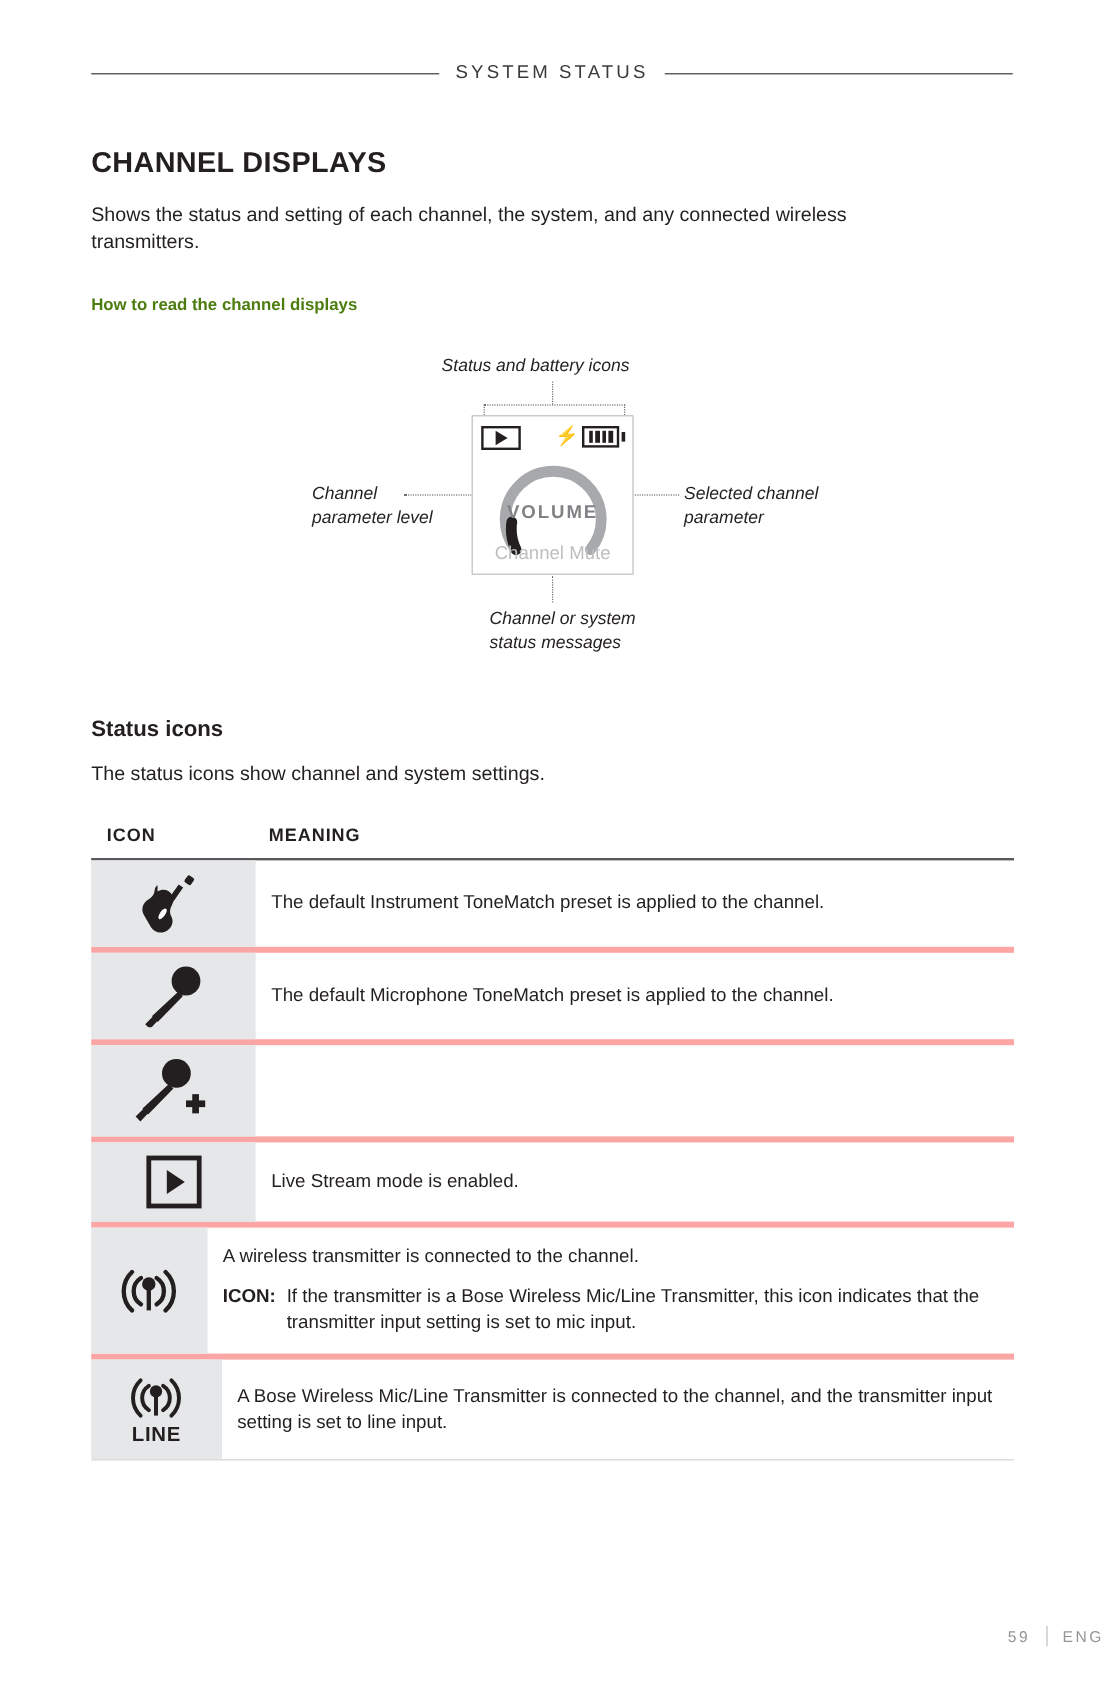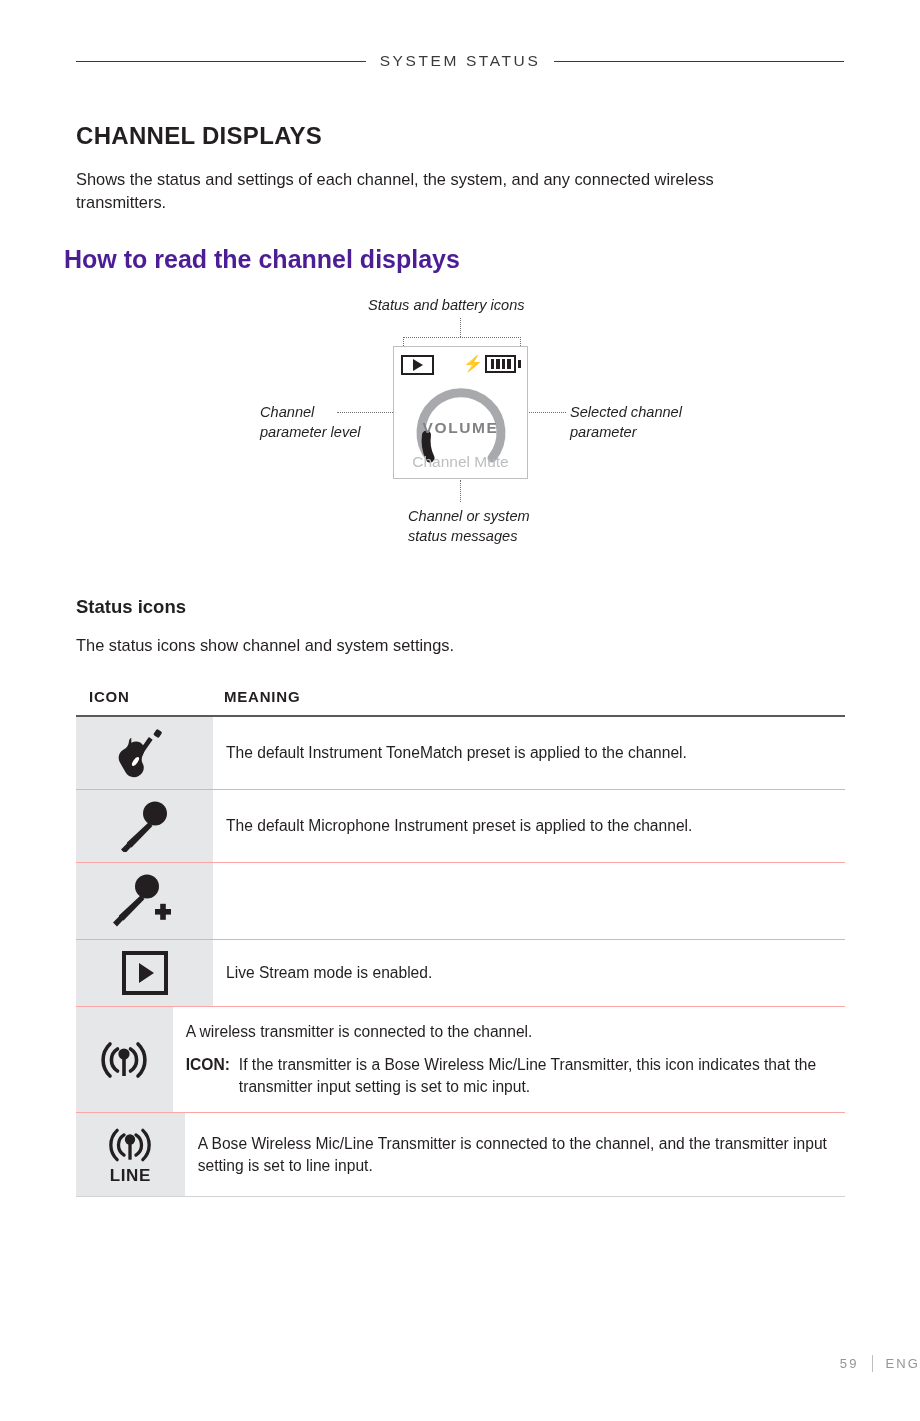--- a/index.html
+++ b/index.html
@@ -42,24 +42,24 @@
   .intro {
     position: absolute;
     top: 168px; left: 76px;
     width: 710px;
     font-size: 16.4px;
     line-height: 23px;
     color: #231f20;
   }
   .h2-read {
     position: absolute;
-    top: 245px; left: 64px;
-    font-size: 25px;
-    font-weight: bold;
-    color: #4c1d95;
+    top: 245px; left: 76px;
+    font-size: 14px;
+    font-weight: bold;
+    color: #4d7c0f;
   }
   .h2-status {
     position: absolute;
     top: 596px; left: 76px;
     font-size: 18.5px;
     font-weight: bold;
     color: #231f20;
   }
   .status-intro {
     position: absolute;
@@ -146,21 +146,21 @@
     font-size: 15px;
     font-weight: bold;
     letter-spacing: 0.8px;
     color: #231f20;
     padding-bottom: 10px;
   }
   .th-icon { width: 137px; padding-left: 13px; }
   .th-mean { padding-left: 11px; }
   .head-rule { height: 2px; background: #58595b; width: 769px; }
 
-  .trow { display: flex; align-items: stretch; border-bottom: 1px solid #fca5a5; }
+  .trow { display: flex; align-items: stretch; border-bottom: 5px solid #fca5a5; }
   .trow:last-child { border-bottom: 1px solid #d1d3d4; }
   .cell-icon {
     width: 137px;
     background: #e6e7e8;
     display: flex;
     flex-direction: column;
     align-items: center;
     justify-content: center;
     padding: 10px 0;
   }
@@ -199,21 +199,21 @@
 </head>
 <body>
 
 <div class="running-header">
   <div class="rh-rule"></div>
   <div class="rh-text">SYSTEM STATUS</div>
   <div class="rh-rule"></div>
 </div>
 
 <h1 class="h1">CHANNEL DISPLAYS</h1>
-<p class="intro">Shows the status and settings of each channel, the system, and any connected wireless transmitters.</p>
+<p class="intro">Shows the status and setting of each channel, the system, and any connected wireless transmitters.</p>
 <h2 class="h2-read">How to read the channel displays</h2>
 
 <div class="diagram">
 
   <div class="dg-label dg-top">Status and battery icons</div>
 
   <div class="dot-v" style="top:28px; left:460px; height:19px;"></div>
 
   <div class="dot-h" style="top:47px; left:403px; width:118px;"></div>
 
@@ -286,21 +286,21 @@
   <div class="trow">
     <div class="cell-icon">
       <svg width="60" height="52" viewBox="0 0 60 52">
         <g fill="#231f20">
           <circle cx="40" cy="13.5" r="12"></circle>
           <path d="M33.5 22.5 L12 42.5 a1 1 0 0 0 0 1 L6 49.5 l4 4 5.8-6.2 a1 1 0 0 0 1 0 L37.5 26 z"></path>
         </g>
       </svg>
     </div>
     <div class="cell-mean">
-      <div>The default Microphone Instrument preset is applied to the channel.</div>
+      <div>The default Microphone ToneMatch preset is applied to the channel.</div>
     </div>
   </div>
 
   <div class="trow">
     <div class="cell-icon">
       <svg width="68" height="56" viewBox="0 0 68 56">
         <g fill="#231f20">
           <circle cx="36" cy="13.5" r="12"></circle>
           <path d="M29.5 22.5 L8 42.5 a1 1 0 0 0 0 1 L2 49.5 l4 4 5.8-6.2 a1 1 0 0 0 1 0 L33.5 26 z"></path>
           <rect x="44" y="36" width="16" height="5.6"></rect>

